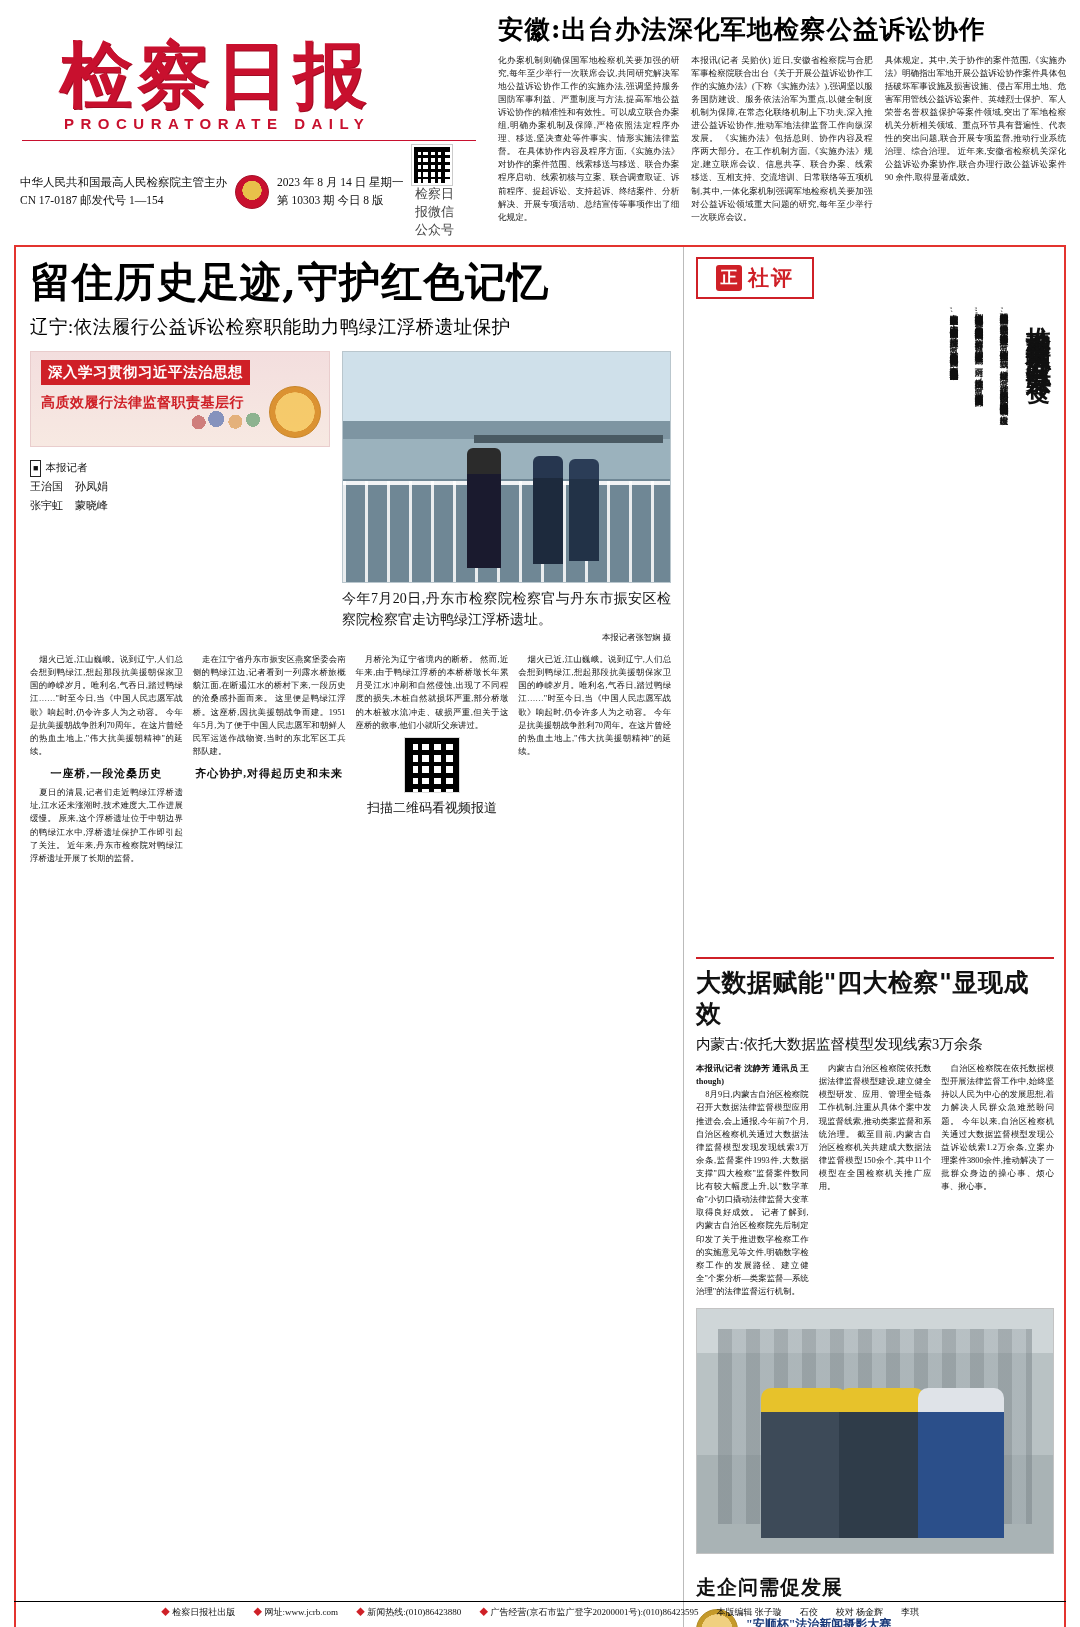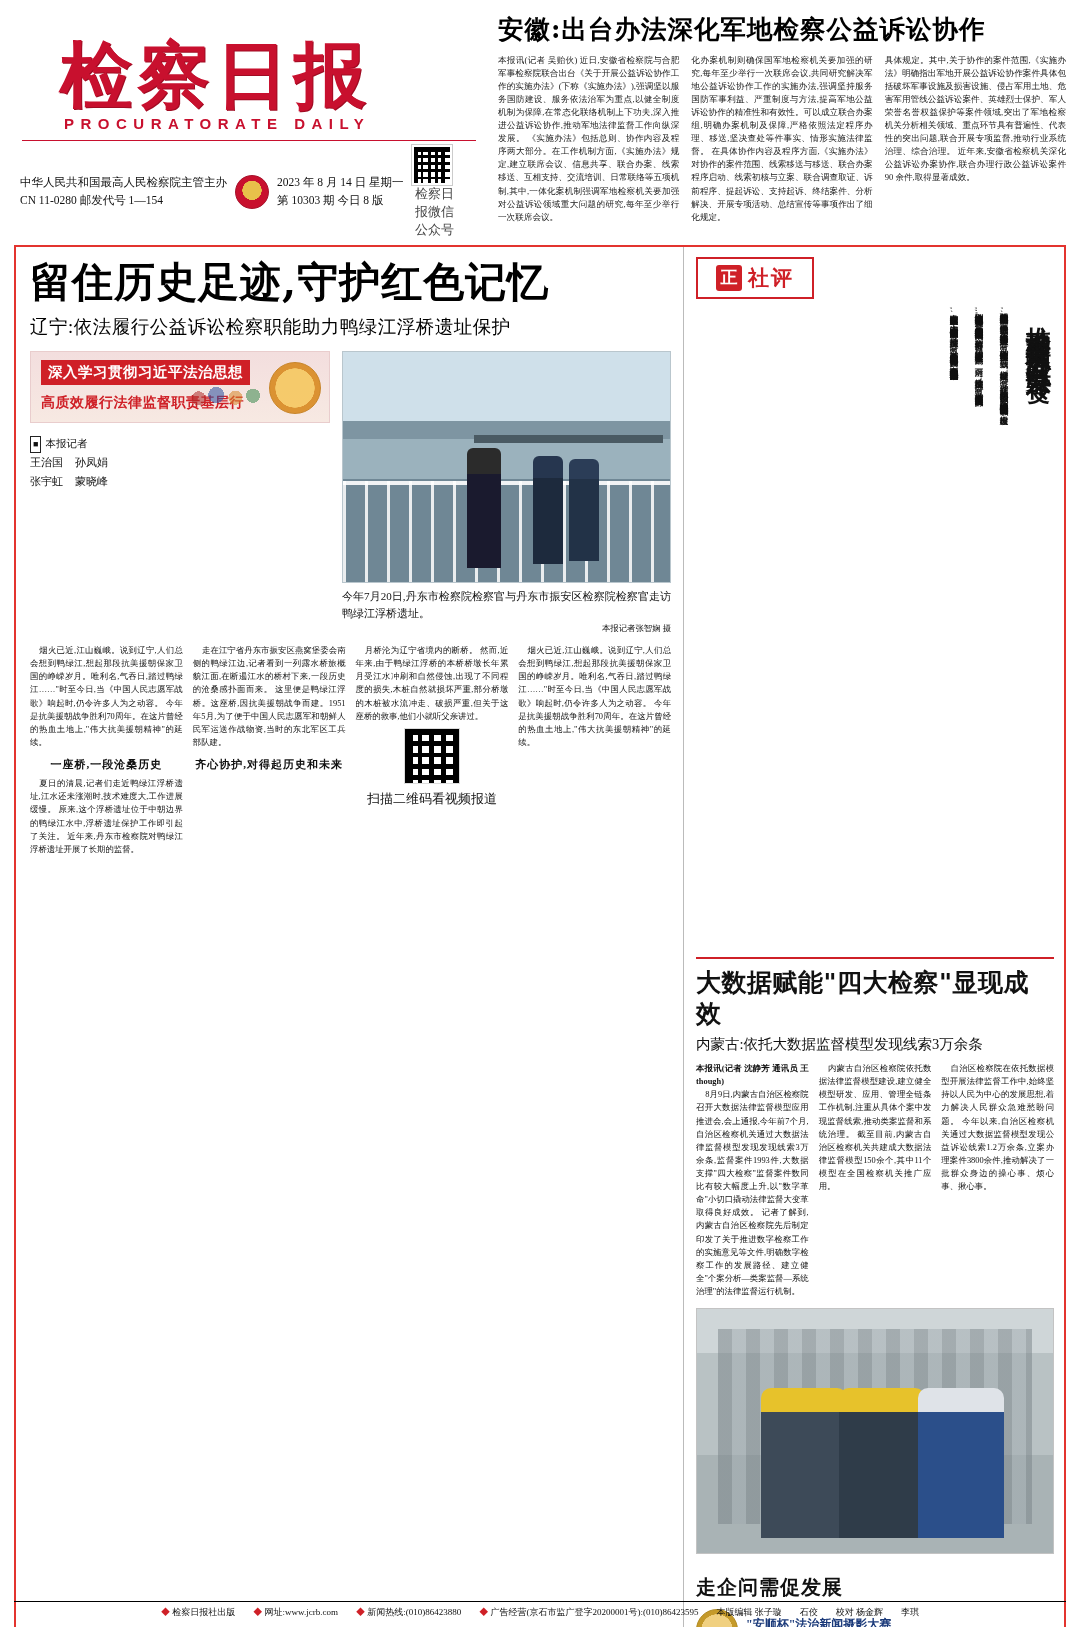--- a/index.html
+++ b/index.html
@@ -73,21 +73,21 @@
     font-family: "DejaVu Serif", serif; font-weight: bold;
     font-size: 41px; letter-spacing: 1px; line-height: 1.16; color: #000;
   }
   .subhead-main { font-size: 18.5px; margin-top: 8px; letter-spacing: .5px; color: #000; }
 
   .two-col-top { display: flex; gap: 12px; margin-top: 12px; }
   .banner-col { width: 300px; flex: 0 0 300px; }
   .banner {
     background: linear-gradient(180deg, #f3dede 0%, #f7e9e2 100%);
     border: 1px solid #e9cdcd; padding: 8px 10px 10px 10px; position: relative;
-    height: 72px;
+    height: 96px;
   }
   .banner-t1 {
     display: inline-block; background: #cf2027; color: #fff; font-weight: bold;
     font-size: 14.5px; padding: 3px 7px; letter-spacing: .5px;
     font-family: "DejaVu Sans", sans-serif;
   }
   .banner-t2 { color: #cf2027; font-weight: bold; font-size: 14px; margin-top: 9px; letter-spacing: .5px; font-family: "DejaVu Sans", sans-serif;}
   .banner-badge {
     position: absolute; right: 8px; bottom: 8px; width: 52px; height: 52px; border-radius: 50%;
     background: radial-gradient(circle at 50% 50%, #f6c85f 0 55%, #d98a20 56% 100%);
@@ -118,21 +118,21 @@
     box-shadow: 0 10px 0 -4px rgba(70,85,95,.6), 0 20px 0 -6px rgba(70,85,95,.45);
   }
   .photo .rail {
     position: absolute; left: 0; bottom: 0; width: 100%; height: 44%;
     background: repeating-linear-gradient(90deg, rgba(255,255,255,.85) 0 3px, transparent 3px 22px);
     border-top: 4px solid rgba(255,255,255,.9);
   }
   .photo .p1 { position: absolute; left: 38%; bottom: 6%; width: 34px; height: 120px; background: linear-gradient(180deg,#2b2b2b 0 22%, #1a1a2e 22% 100%); border-radius: 6px 6px 0 0; }
   .photo .p2 { position: absolute; left: 58%; bottom: 8%; width: 30px; height: 108px; background: linear-gradient(180deg,#26364f 0 20%, #1d2a3d 20% 100%); border-radius: 6px 6px 0 0; }
   .photo .p3 { position: absolute; left: 69%; bottom: 9%; width: 30px; height: 102px; background: linear-gradient(180deg,#2b3d57 0 20%, #223247 20% 100%); border-radius: 6px 6px 0 0; }
-  .photo-cap { font-size: 11px; line-height: 1.5; margin-top: 5px; text-align: justify; }
+  .photo-cap { font-size: 14px; line-height: 1.5; margin-top: 5px; text-align: justify; }
   .photo-credit { font-size: 8.4px; text-align: right; margin-top: 2px; }
 
   .cols4 { display: flex; gap: 10px; margin-top: 10px; }
   .cols4 > div { flex: 1; font-size: 8.4px; line-height: 1.56; text-align: justify; }
   .sub-sec { font-weight: bold; font-size: 11px; text-align: center; margin: 7px 0 4px; letter-spacing: 1px;}
   .ind { text-indent: 1.1em; display: block; }
   .qrbox { width: 54px; height: 54px; margin: 6px auto;
     background:
       linear-gradient(90deg,#000 0 14%,transparent 14% 24%,#000 24% 32%,transparent 32% 44%,#000 44% 54%,transparent 54% 66%,#000 66% 76%,transparent 76% 88%,#000 88% 100%),
       linear-gradient(180deg,#000 0 12%,transparent 12% 22%,#000 22% 32%,transparent 32% 44%,#000 44% 52%,transparent 52% 64%,#000 64% 74%,transparent 74% 86%,#000 86% 94%,transparent 94% 100%);
@@ -193,41 +193,41 @@
 <div class="page">
 
   <div class="masthead">
     <div class="mast-left">
       <div class="logo-cn">检察日报</div>
       <div class="logo-en">PROCURATORATE DAILY</div>
       <div class="mast-rule"></div>
       <div class="mast-info">
         <div class="col">
           <div>中华人民共和国最高人民检察院主管主办</div>
-          <div>CN 11-0280 邮发代号 1—154</div>
+          <div>CN 17-0187 邮发代号 1—154</div>
         </div>
         <div class="mast-emblem"></div>
         <div class="col">
           <div>2023 年 8 月 14 日 星期一</div>
           <div>第 10303 期 今日 8 版</div>
         </div>
         <div>
           <div class="qr"></div>
           <div class="qr-cap">检察日报微信公众号</div>
         </div>
       </div>
     </div>
 
     <div class="mast-right">
       <div class="top-head">安徽:出台办法深化军地检察公益诉讼协作</div>
       <div class="top-cols">
+        <div>化办案机制则确保国军地检察机关要加强的研究,每年至少举行一次联席会议,共同研究解决军地公益诉讼协作工作的实施办法,强调坚持服务国防军事利益、严重制度与方法,提高军地公益诉讼协作的精准性和有效性。可以成立联合办案组,明确办案机制及保障,严格依照法定程序办理、移送,坚决查处等件事实、情形实施法律监督。
+在具体协作内容及程序方面,《实施办法》对协作的案件范围、线索移送与移送、联合办案程序启动、线索初核与立案、联合调查取证、诉前程序、提起诉讼、支持起诉、终结案件、分析解决、开展专项活动、总结宣传等事项作出了细化规定。</div>
         <div>本报讯(记者 吴贻伙) 近日,安徽省检察院与合肥军事检察院联合出台《关于开展公益诉讼协作工作的实施办法》(下称《实施办法》),强调坚以服务国防建设、服务依法治军为重点,以健全制度机制为保障,在常态化联络机制上下功夫,深入推进公益诉讼协作,推动军地法律监督工作向纵深发展。
 《实施办法》包括总则、协作内容及程序两大部分。在工作机制方面,《实施办法》规定,建立联席会议、信息共享、联合办案、线索移送、互相支持、交流培训、日常联络等五项机制,其中,一体化案机制强调军地检察机关要加强对公益诉讼领域重大问题的研究,每年至少举行一次联席会议。</div>
-        <div>化办案机制则确保国军地检察机关要加强的研究,每年至少举行一次联席会议,共同研究解决军地公益诉讼协作工作的实施办法,强调坚持服务国防军事利益、严重制度与方法,提高军地公益诉讼协作的精准性和有效性。可以成立联合办案组,明确办案机制及保障,严格依照法定程序办理、移送,坚决查处等件事实、情形实施法律监督。
-在具体协作内容及程序方面,《实施办法》对协作的案件范围、线索移送与移送、联合办案程序启动、线索初核与立案、联合调查取证、诉前程序、提起诉讼、支持起诉、终结案件、分析解决、开展专项活动、总结宣传等事项作出了细化规定。</div>
         <div>具体规定。其中,关于协作的案件范围,《实施办法》明确指出军地开展公益诉讼协作案件具体包括破坏军事设施及损害设施、侵占军用土地、危害军用管线公益诉讼案件、英雄烈士保护、军人荣誉名誉权益保护等案件领域,突出了军地检察机关分析相关领域、重点环节具有普遍性、代表性的突出问题,联合开展专项监督,推动行业系统治理、综合治理。
 近年来,安徽省检察机关深化公益诉讼办案协作,联合办理行政公益诉讼案件 90 余件,取得显著成效。</div>
       </div>
     </div>
   </div>
 
   <div class="redbox">
 
     <div class="rb-left">
       <div class="headline-main">留住历史足迹,守护红色记忆</div>

